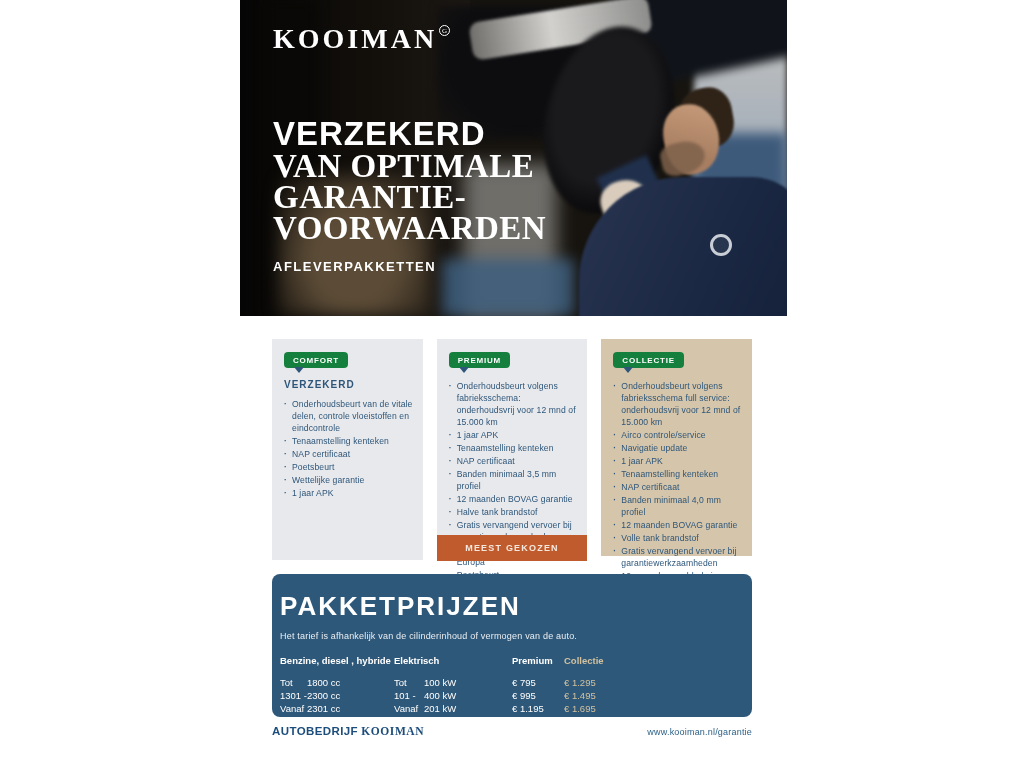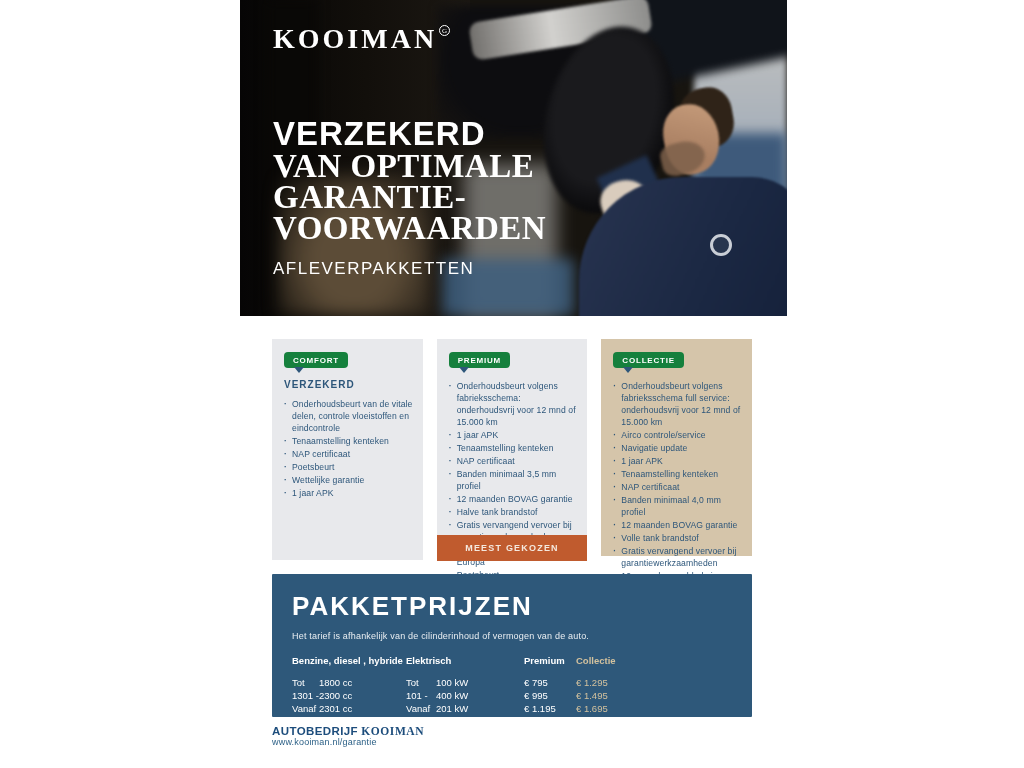--- a/index.html
+++ b/index.html
@@ -53,21 +53,21 @@
   .logo-row { top:24px; display:flex; align-items:flex-start; }
   .logo-word { font-family:"Liberation Serif", serif; font-weight:bold; font-size:28px;
                letter-spacing:3px; line-height:30px; }
   .logo-mark { display:inline-block; width:11px; height:11px; border:1px solid #ffffff;
                border-radius:50%; font-size:7px; line-height:11px; text-align:center;
                margin:1px 0 0 2px; font-family:"Liberation Serif", serif; }
   .headline { top:117px; }
   .hl-sans  { font-size:33px; font-weight:bold; letter-spacing:1px; line-height:34px; }
   .hl-serif { font-family:"Liberation Serif", serif; font-weight:bold; font-size:33px;
               letter-spacing:.5px; line-height:31px; }
-  .hl-sub   { font-size:17px; font-weight:normal; letter-spacing:1.5px; margin-top:15px; }
+  .hl-sub   { font-size:13px; font-weight:bold; letter-spacing:1.5px; margin-top:15px; }
 
   
   .cards { position:absolute; left:272px; top:339px; width:480px; display:flex; gap:14px;
            align-items:flex-start; }
   .card  { flex:1; position:relative; color:#2d567a; }
   .card-gray { background:#e8e9ec; }
   .card-tan  { background:#d5c5aa; }
   .card-comfort  { height:221px; }
   .card-premium  { height:222px; }
   .card-collectie{ height:217px; }
@@ -82,37 +82,37 @@
   .card-premium ul, .card-collectie ul { margin-top:12px; }
   .card li { position:relative; padding-left:8px; font-size:8.6px; line-height:12px;
              margin-bottom:1px; letter-spacing:.1px; }
   .card li::before { content:"\00B7"; position:absolute; left:0; top:0; font-weight:bold; }
   .banner { position:absolute; left:0; right:0; bottom:0; height:26px; background:#c05b2e;
             color:#f4e8de; font-size:9px; font-weight:bold; letter-spacing:1.2px;
             display:flex; align-items:center; justify-content:center; }
 
   
   .pricing { position:absolute; left:272px; top:574px; width:480px; height:143px;
-             background:#2e587a; color:#ffffff; padding:18px 20px 0 20px; border-radius:1px; }
+             background:#2e587a; color:#ffffff; padding:18px 20px 0 8px; border-radius:8px; }
   .pricing-title { font-size:26px; font-weight:bold; letter-spacing:2px; line-height:28px; }
   .pricing-sub   { font-size:9px; margin-top:11px; letter-spacing:.2px; color:#e9eef2; }
   .prow  { display:flex; font-size:9.5px; line-height:13px; }
   .phead { margin-top:13px; font-weight:bold; }
   .pbody { margin-top:9px; }
   .pc1 { width:114px; display:flex; }
   .pc2 { width:118px; display:flex; }
   .pc3 { width:52px; }
   .pc4 { flex:1; }
   .pfx1 { width:27px; }
   .pfx2 { width:30px; }
   .collectie-col { color:#d2c19e; }
 
   
   .footer { position:absolute; left:272px; top:725px; width:480px; display:flex;
-            justify-content:space-between; align-items:baseline;flex-direction:column; }
+            justify-content:space-between; align-items:baseline; }
   .brand { color:#1d4d7c; font-size:11.5px; }
   .brand-bold  { font-weight:bold; letter-spacing:.4px; }
   .brand-serif { font-family:"Liberation Serif", serif; font-weight:bold; letter-spacing:.6px; }
   .site-url { color:#2d6187; font-size:9px; letter-spacing:.2px; text-decoration:none; }
 </style>
 </head>
 <body>
 
 <div class="hero">
   <div class="hp hp-rightlight"></div>

